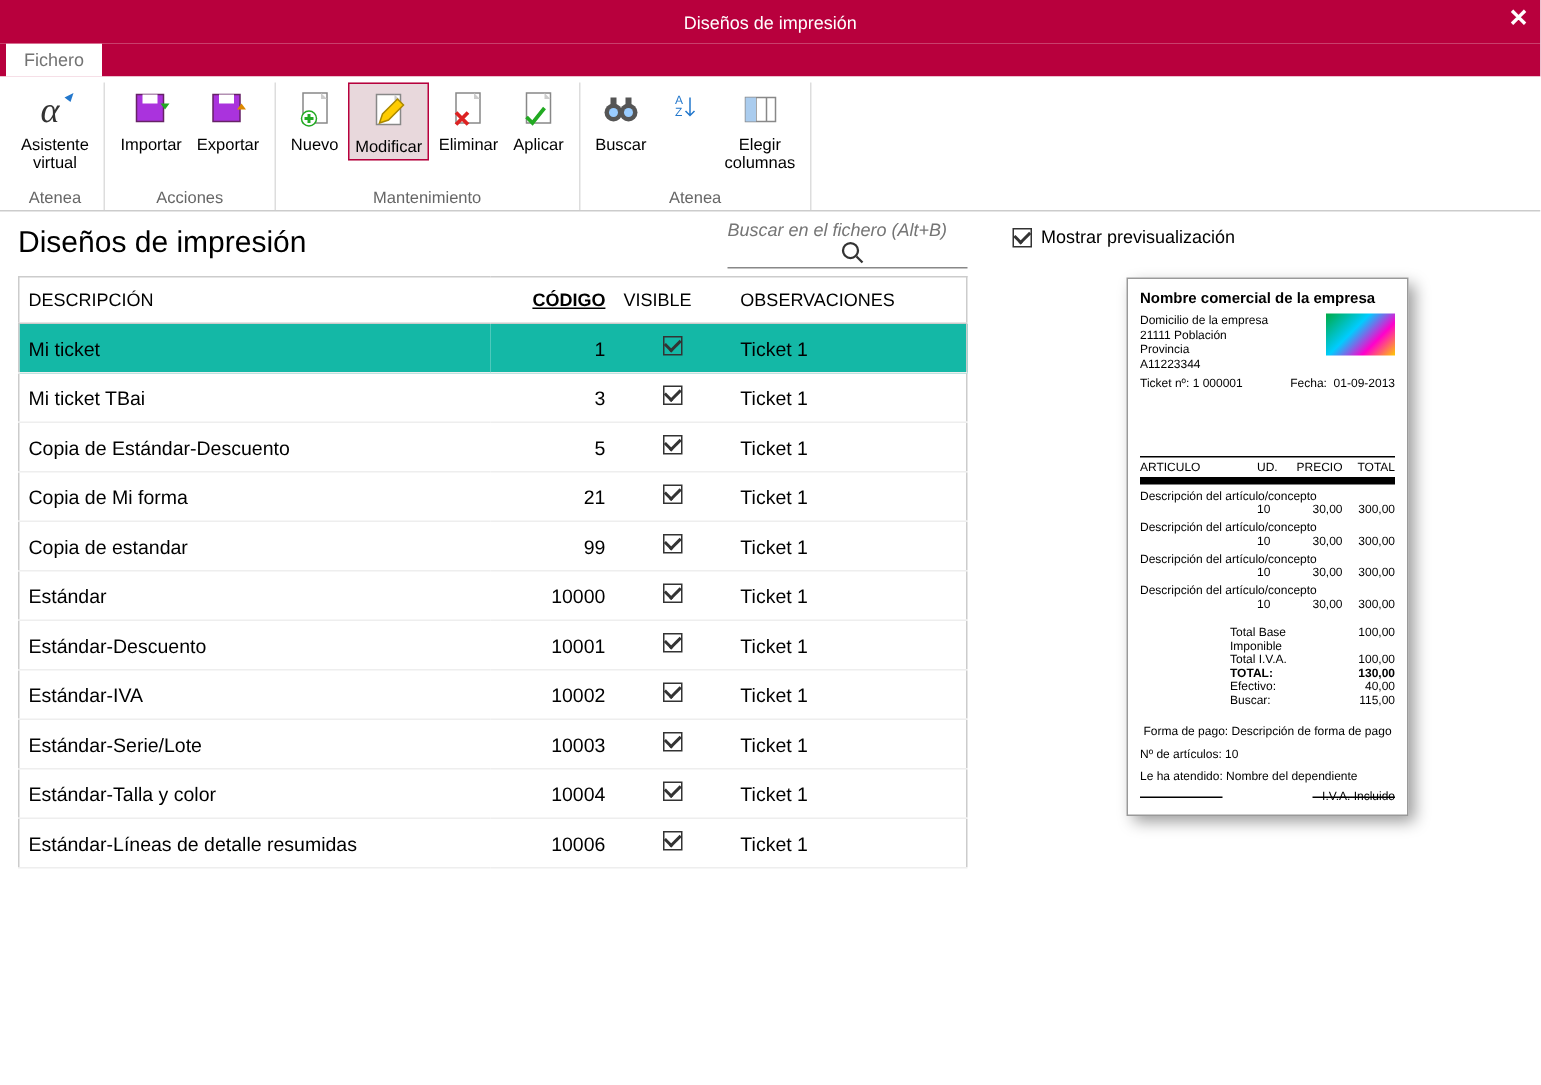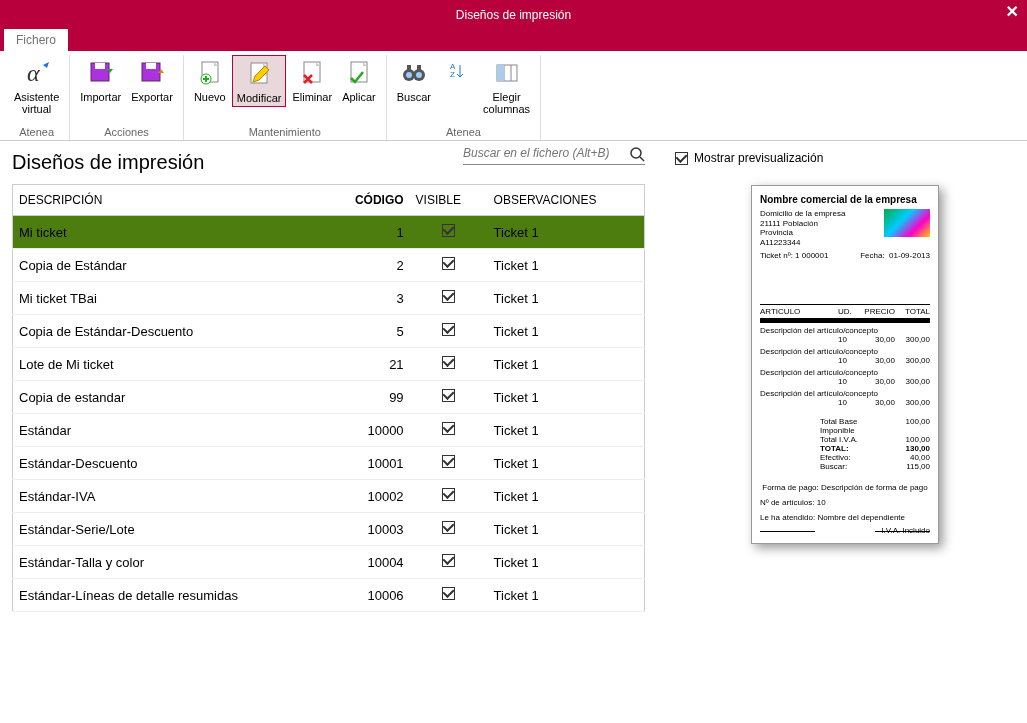--- a/index.html
+++ b/index.html
@@ -24,32 +24,32 @@
 .rbtn .rlabel { font-size: 11px; text-align: center; line-height: 1.1; margin-top: 2px; }
 .rgroup-label { font-size: 11px; color: #666; margin-top: auto; margin-bottom: 2px; }
 
 
 .content { display: flex; padding: 10px 12px; gap: 30px; }
 .left-pane { flex: 1; }
 .right-pane { width: 340px; }
 
 .page-title { font-size: 20px; font-weight: 300; margin-bottom: 10px; }
 
-.search-wrap { display: flex; align-items: flex-start; float: right; margin-top: -38px; border-bottom: 1px solid #888; padding-bottom: 2px; }
+.search-wrap { display: flex; align-items: center; float: right; margin-top: -38px; border-bottom: 1px solid #888; padding-bottom: 2px; flex-direction: column; }
 .search-input { border: none; outline: none; font-size: 12px; width: 160px; color: #888; font-style: italic; }
 .search-icon { width: 16px; height: 16px; margin-left: 6px; }
 
 
 table.dtable { width: 100%; border-collapse: collapse; border: 1px solid #ccc; margin-top: 4px; }
 .dtable th { text-align: left; padding: 8px 6px; font-size: 12px; font-weight: normal; border-bottom: 1px solid #ccc; background: #fff; }
-.dtable th.code { text-align: right; font-weight: bold; }
+.dtable th.code { text-align: right; font-weight: bold; text-decoration: underline; }
 .dtable td { padding: 8px 6px; border-bottom: 1px solid #eee; font-size: 13px; }
 .dtable td.code { text-align: right; }
 .dtable td.vis { text-align: center; }
-.dtable tr.selected td { background: #4d7c0f; }
+.dtable tr.selected td { background: #14b8a6; }
 .chk { display: inline-block; width: 13px; height: 13px; border: 1px solid #333; position: relative; }
 .chk::after { content: ''; position: absolute; left: 2px; top: -1px; width: 5px; height: 8px; border: solid #333; border-width: 0 2px 2px 0; transform: rotate(45deg); }
 
 
 .preview-check { display: flex; align-items: center; gap: 6px; margin-bottom: 20px; }
 
 .preview-box { background: #fff; border: 1px solid #999; box-shadow: 4px 4px 10px rgba(0,0,0,0.4); width: 188px; padding: 8px; font-size: 9px; margin: 0 auto; }
 .pv-company { font-weight: bold; font-size: 10px; margin-bottom: 4px; }
 .pv-head { display: flex; justify-content: space-between; }
 .pv-addr { font-size: 8px; line-height: 1.2; }
@@ -231,39 +231,33 @@
         </tr>
       </thead>
       <tbody id="tbody">
           <tr class="selected">
             <td>Mi ticket</td>
             <td class="code">1</td>
             <td class="vis"><span class="chk"></span></td>
             <td>Ticket 1</td>
           </tr>
           <tr>
-            <td>Copia de Estándar</td>
-            <td class="code">2</td>
-            <td class="vis"><span class="chk"></span></td>
-            <td>Ticket 1</td>
-          </tr>
-          <tr>
             <td>Mi ticket TBai</td>
             <td class="code">3</td>
             <td class="vis"><span class="chk"></span></td>
             <td>Ticket 1</td>
           </tr>
           <tr>
             <td>Copia de Estándar-Descuento</td>
             <td class="code">5</td>
             <td class="vis"><span class="chk"></span></td>
             <td>Ticket 1</td>
           </tr>
           <tr>
-            <td>Lote de Mi ticket</td>
+            <td>Copia de Mi forma</td>
             <td class="code">21</td>
             <td class="vis"><span class="chk"></span></td>
             <td>Ticket 1</td>
           </tr>
           <tr>
             <td>Copia de estandar</td>
             <td class="code">99</td>
             <td class="vis"><span class="chk"></span></td>
             <td>Ticket 1</td>
           </tr>

